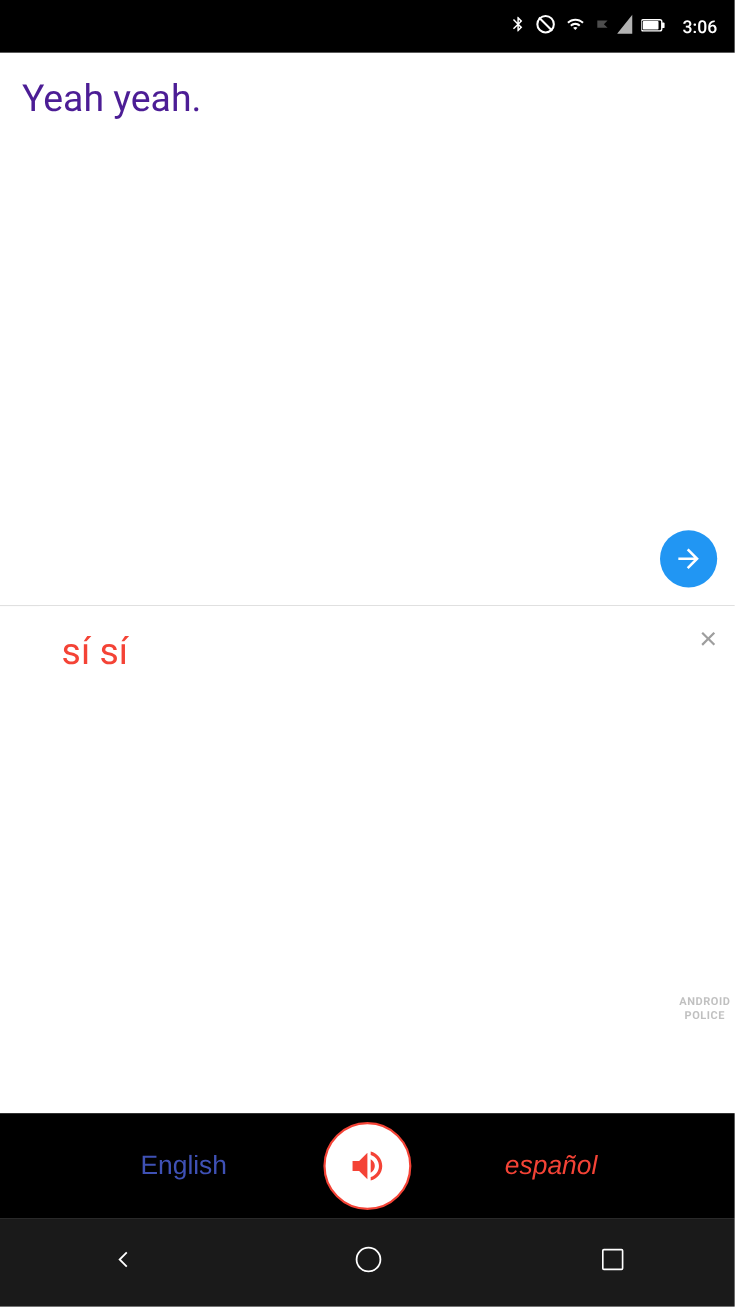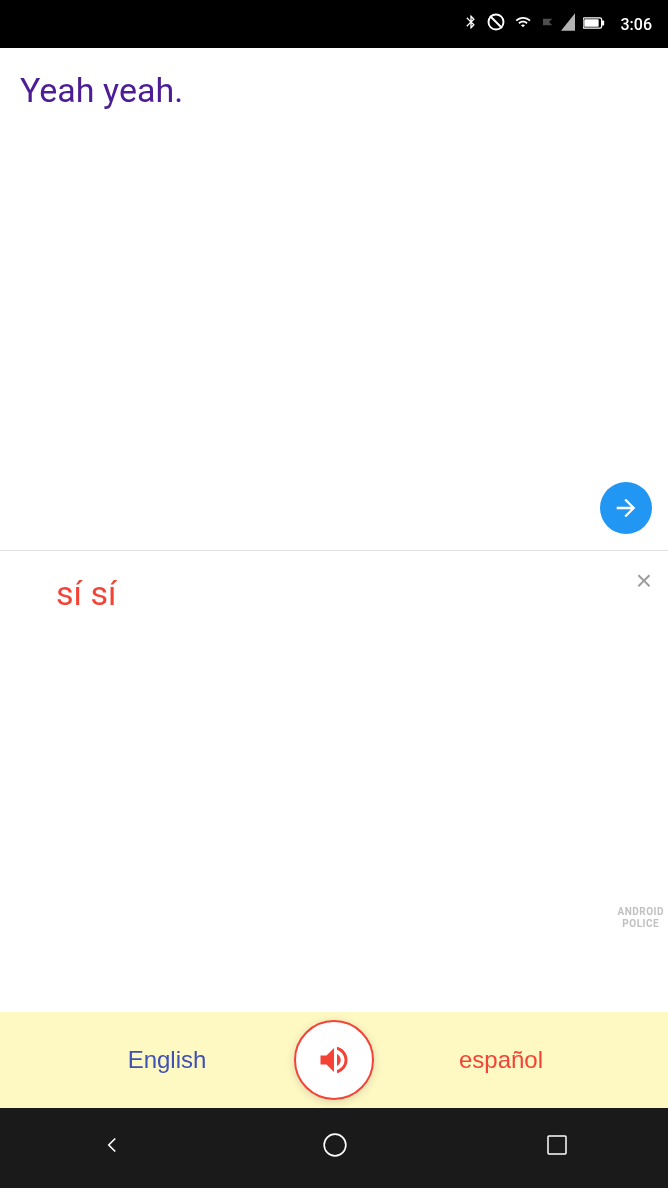--- a/index.html
+++ b/index.html
@@ -112,41 +112,42 @@
       border: none;
       cursor: pointer;
       color: #9e9e9e;
       font-size: 28px;
       line-height: 1;
     }
 
     
     .language-bar {
       height: 96px;
-      background: #fef9c3;
+      background: #000000;
       display: flex;
       align-items: center;
       justify-content: space-between;
       flex-shrink: 0;
       position: relative;
     }
 
     .lang-btn {
       flex: 1;
       height: 100%;
       background: none;
       border: none;
       cursor: pointer;
       font-size: 24px;
       color: #3f51b5;
       font-weight: 400;
     }
 
     .lang-btn.spanish {
       color: #f44336;
+      font-style: italic;
     }
 
     .speak-btn-container {
       position: absolute;
       left: 50%;
       top: 50%;
       transform: translate(-50%, -50%);
       z-index: 10;
     }
 

